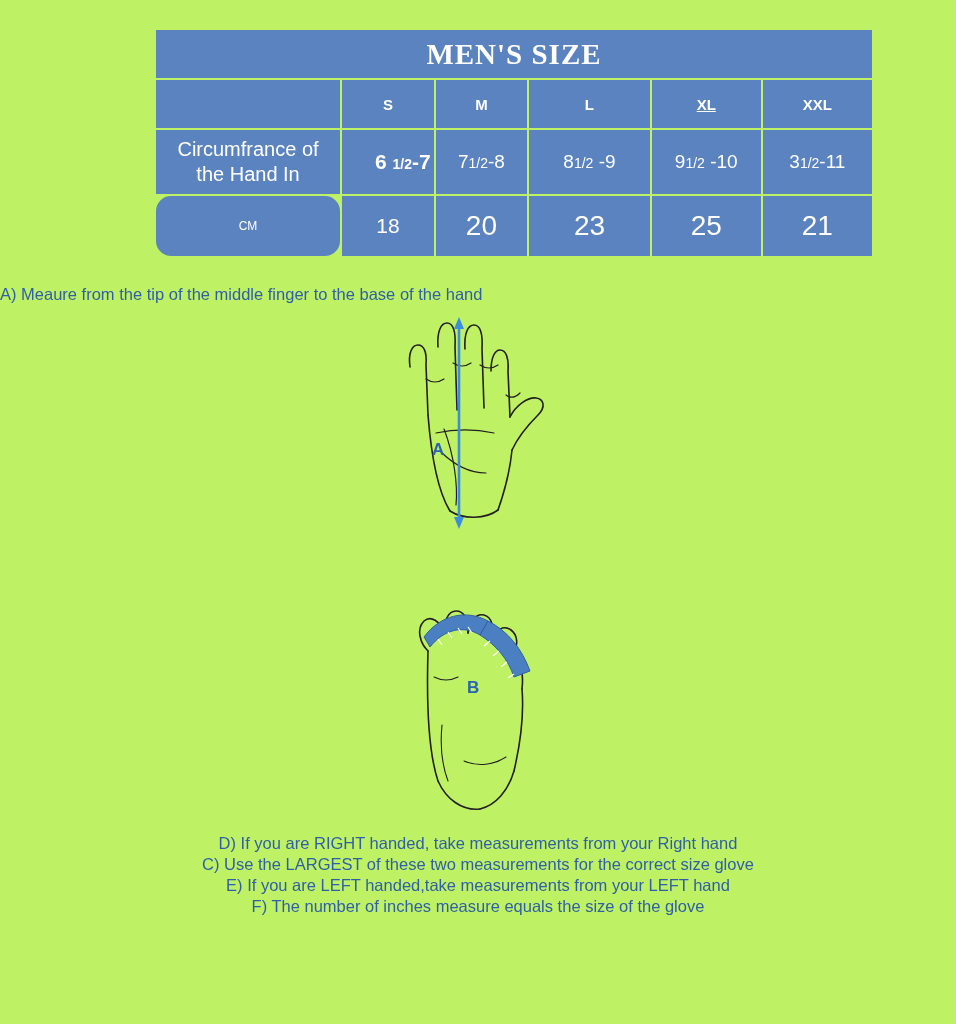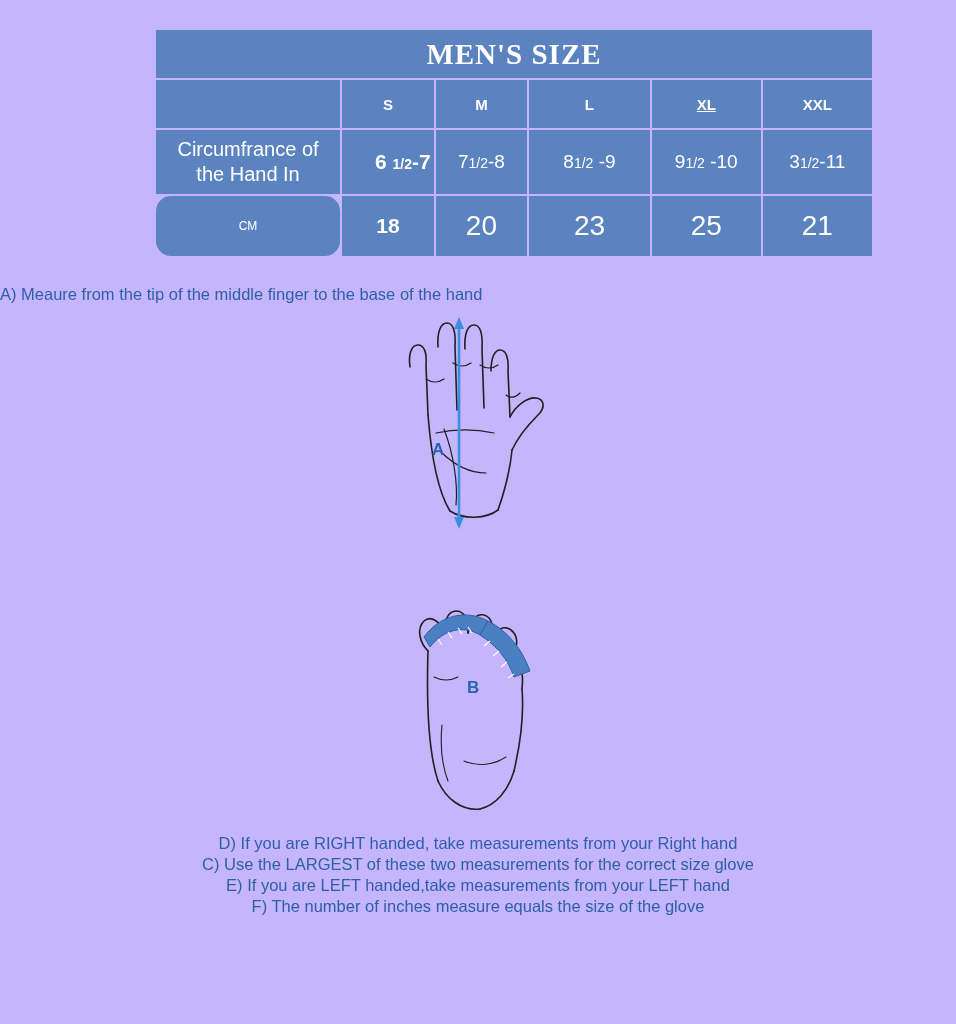--- a/index.html
+++ b/index.html
@@ -8,21 +8,21 @@
     padding: 0;
     background: #ffffff;
     width: 956px;
     height: 1024px;
     font-family: "Liberation Sans", sans-serif;
   }
   #page {
     position: relative;
     width: 956px;
     height: 1024px;
-    background: #c4b5fd;
+    background: #bef264;
     overflow: hidden;
   }
 
   
   .size-table {
     position: absolute;
     left: 154px;
     top: 28px;
     width: 720px;
     border-collapse: separate;
@@ -61,21 +61,21 @@
     text-align: center;
     border-radius: 15px;
   }
   .data-cell {
     height: 64px;
     font-size: 19px;
   }
   .data-cell .frac { font-size: 14px; }
   .data-cell.first-val { font-weight: bold; font-size: 21px; padding-left: 30px; }
   .cm-cell { height: 60px; font-size: 28px; }
-  .cm-cell.first-val { font-weight: bold; font-size: 21px; margin-top: 40px; }
+  .cm-cell.first-val { font-weight: normal; font-size: 21px; margin-top: 40px; }
   .col-label { width: 185px; }
   .col-s { width: 92px; }
   .col-m { width: 92px; }
   .col-l { width: 122px; }
   .col-xl { width: 110px; text-decoration: underline; }
   .col-xxl { width: 110px; }
 
   
   .caption {
     position: absolute;

